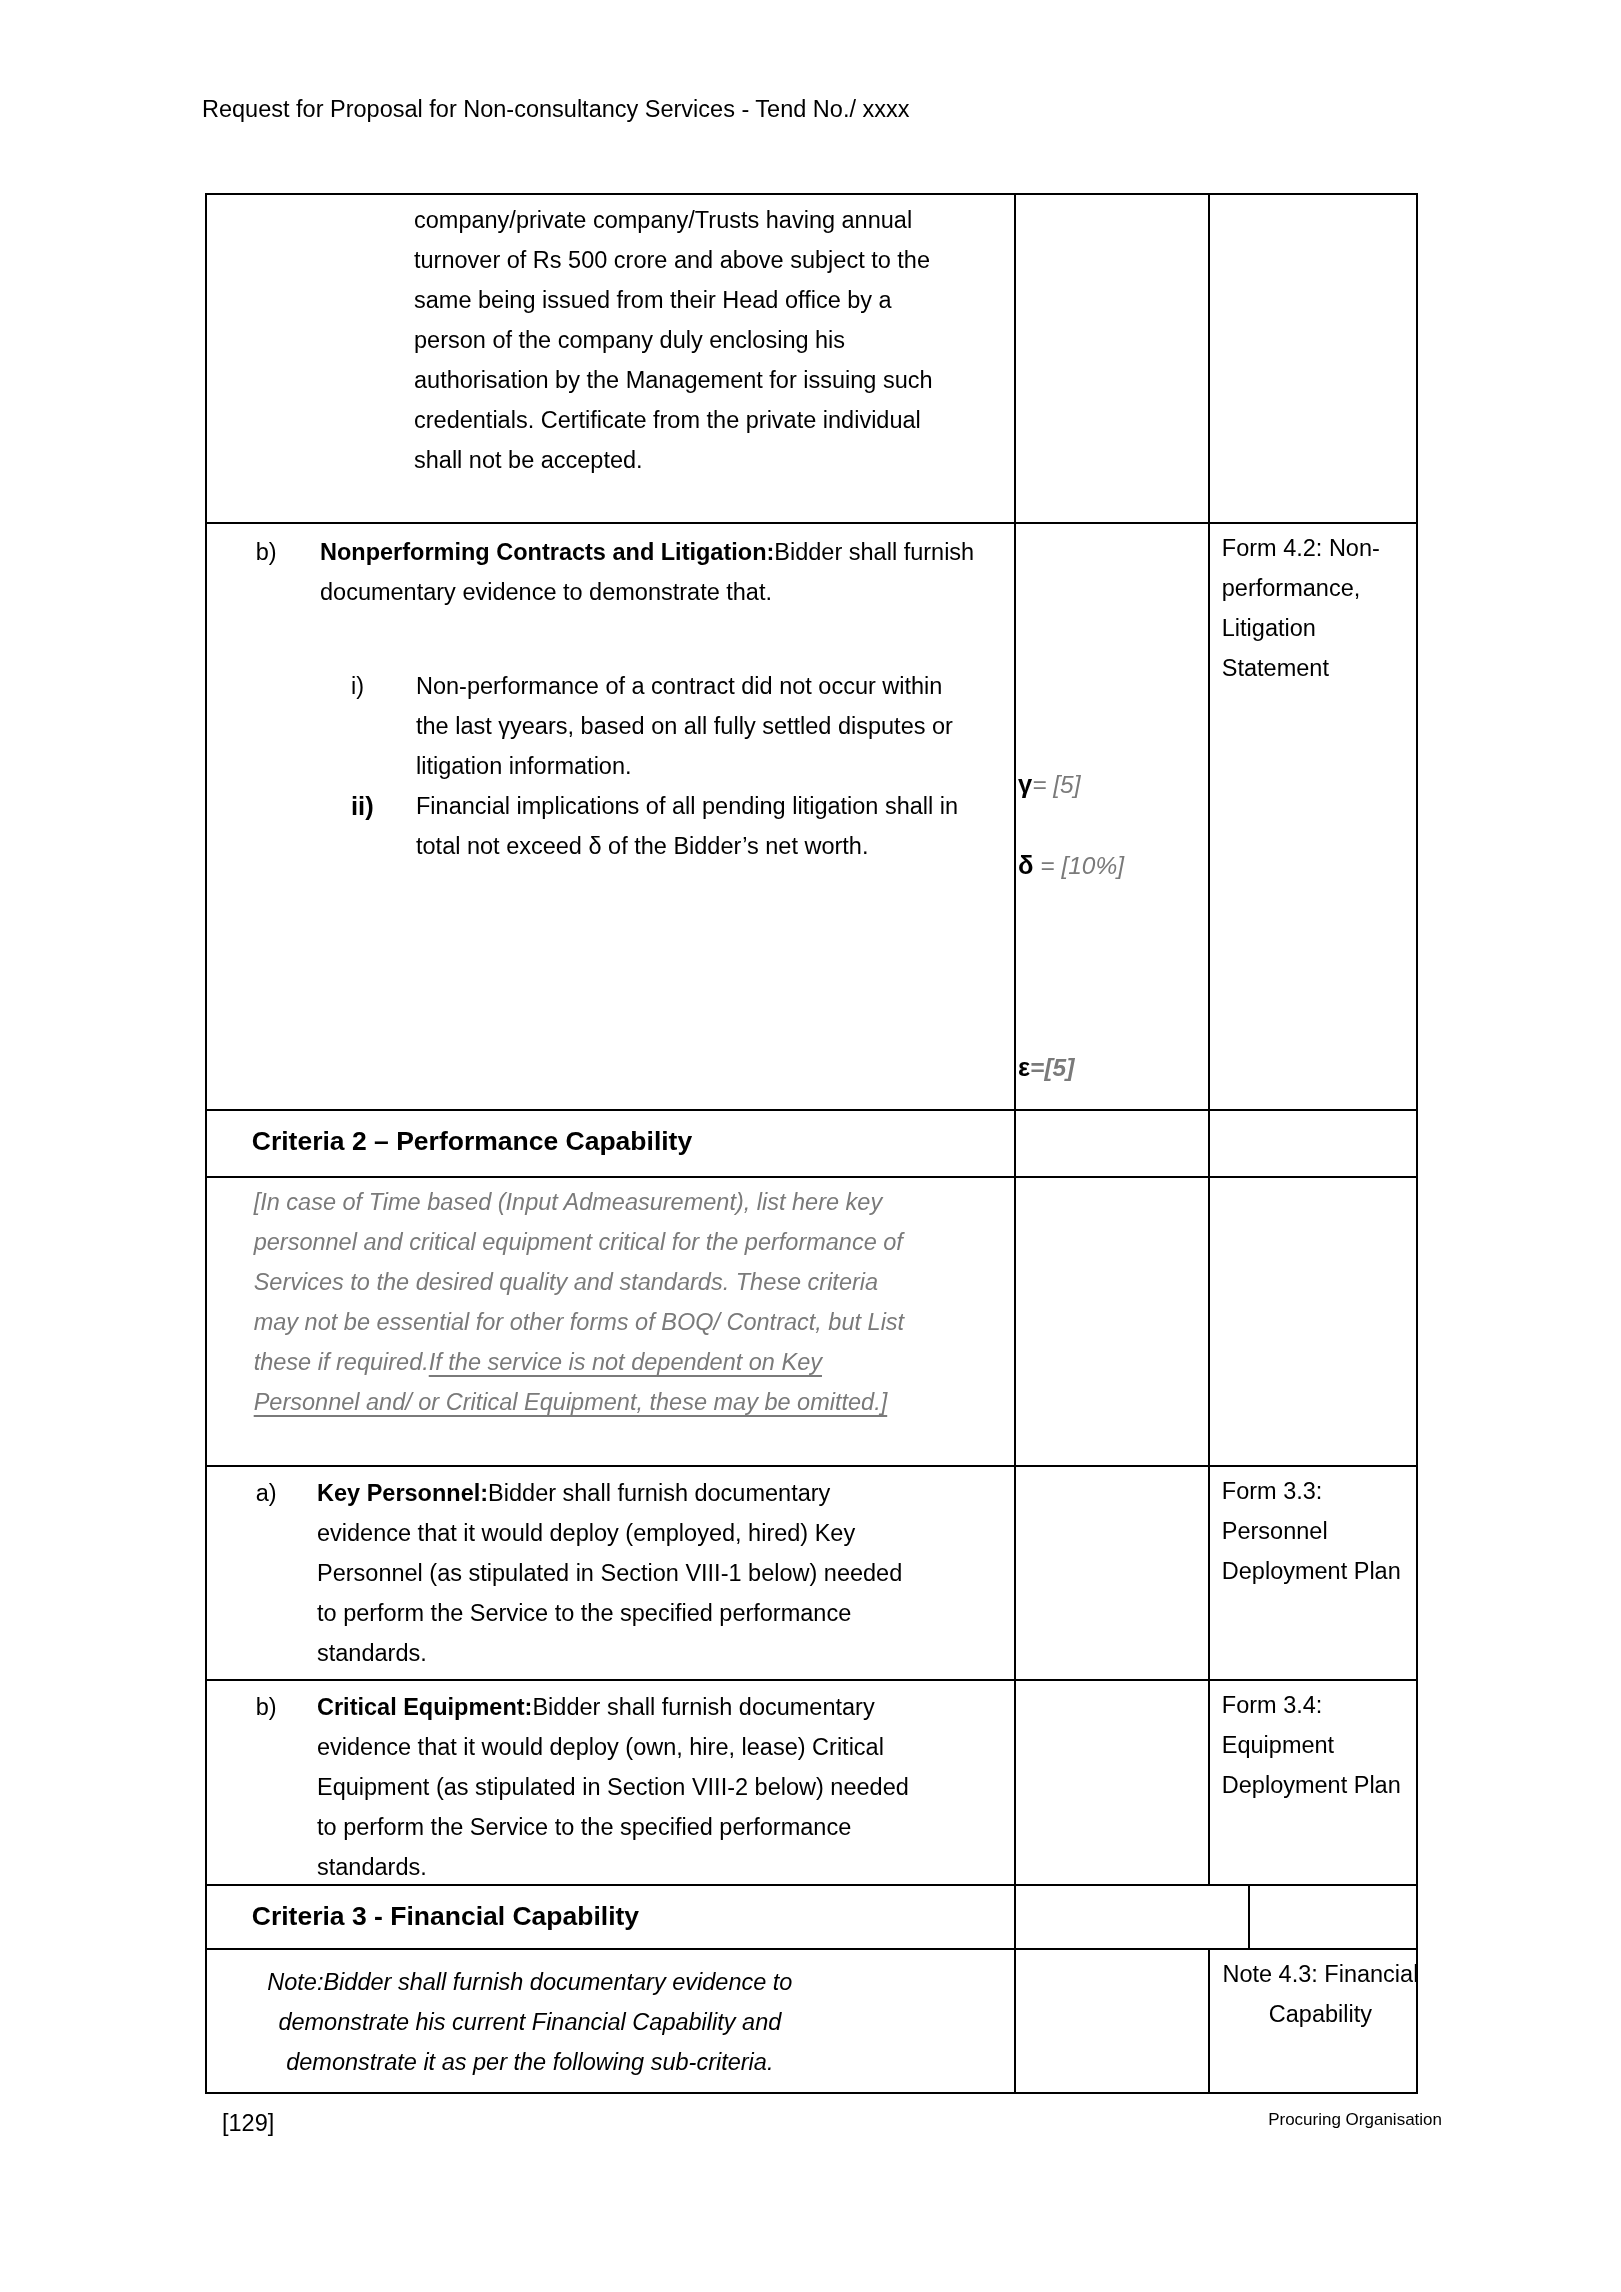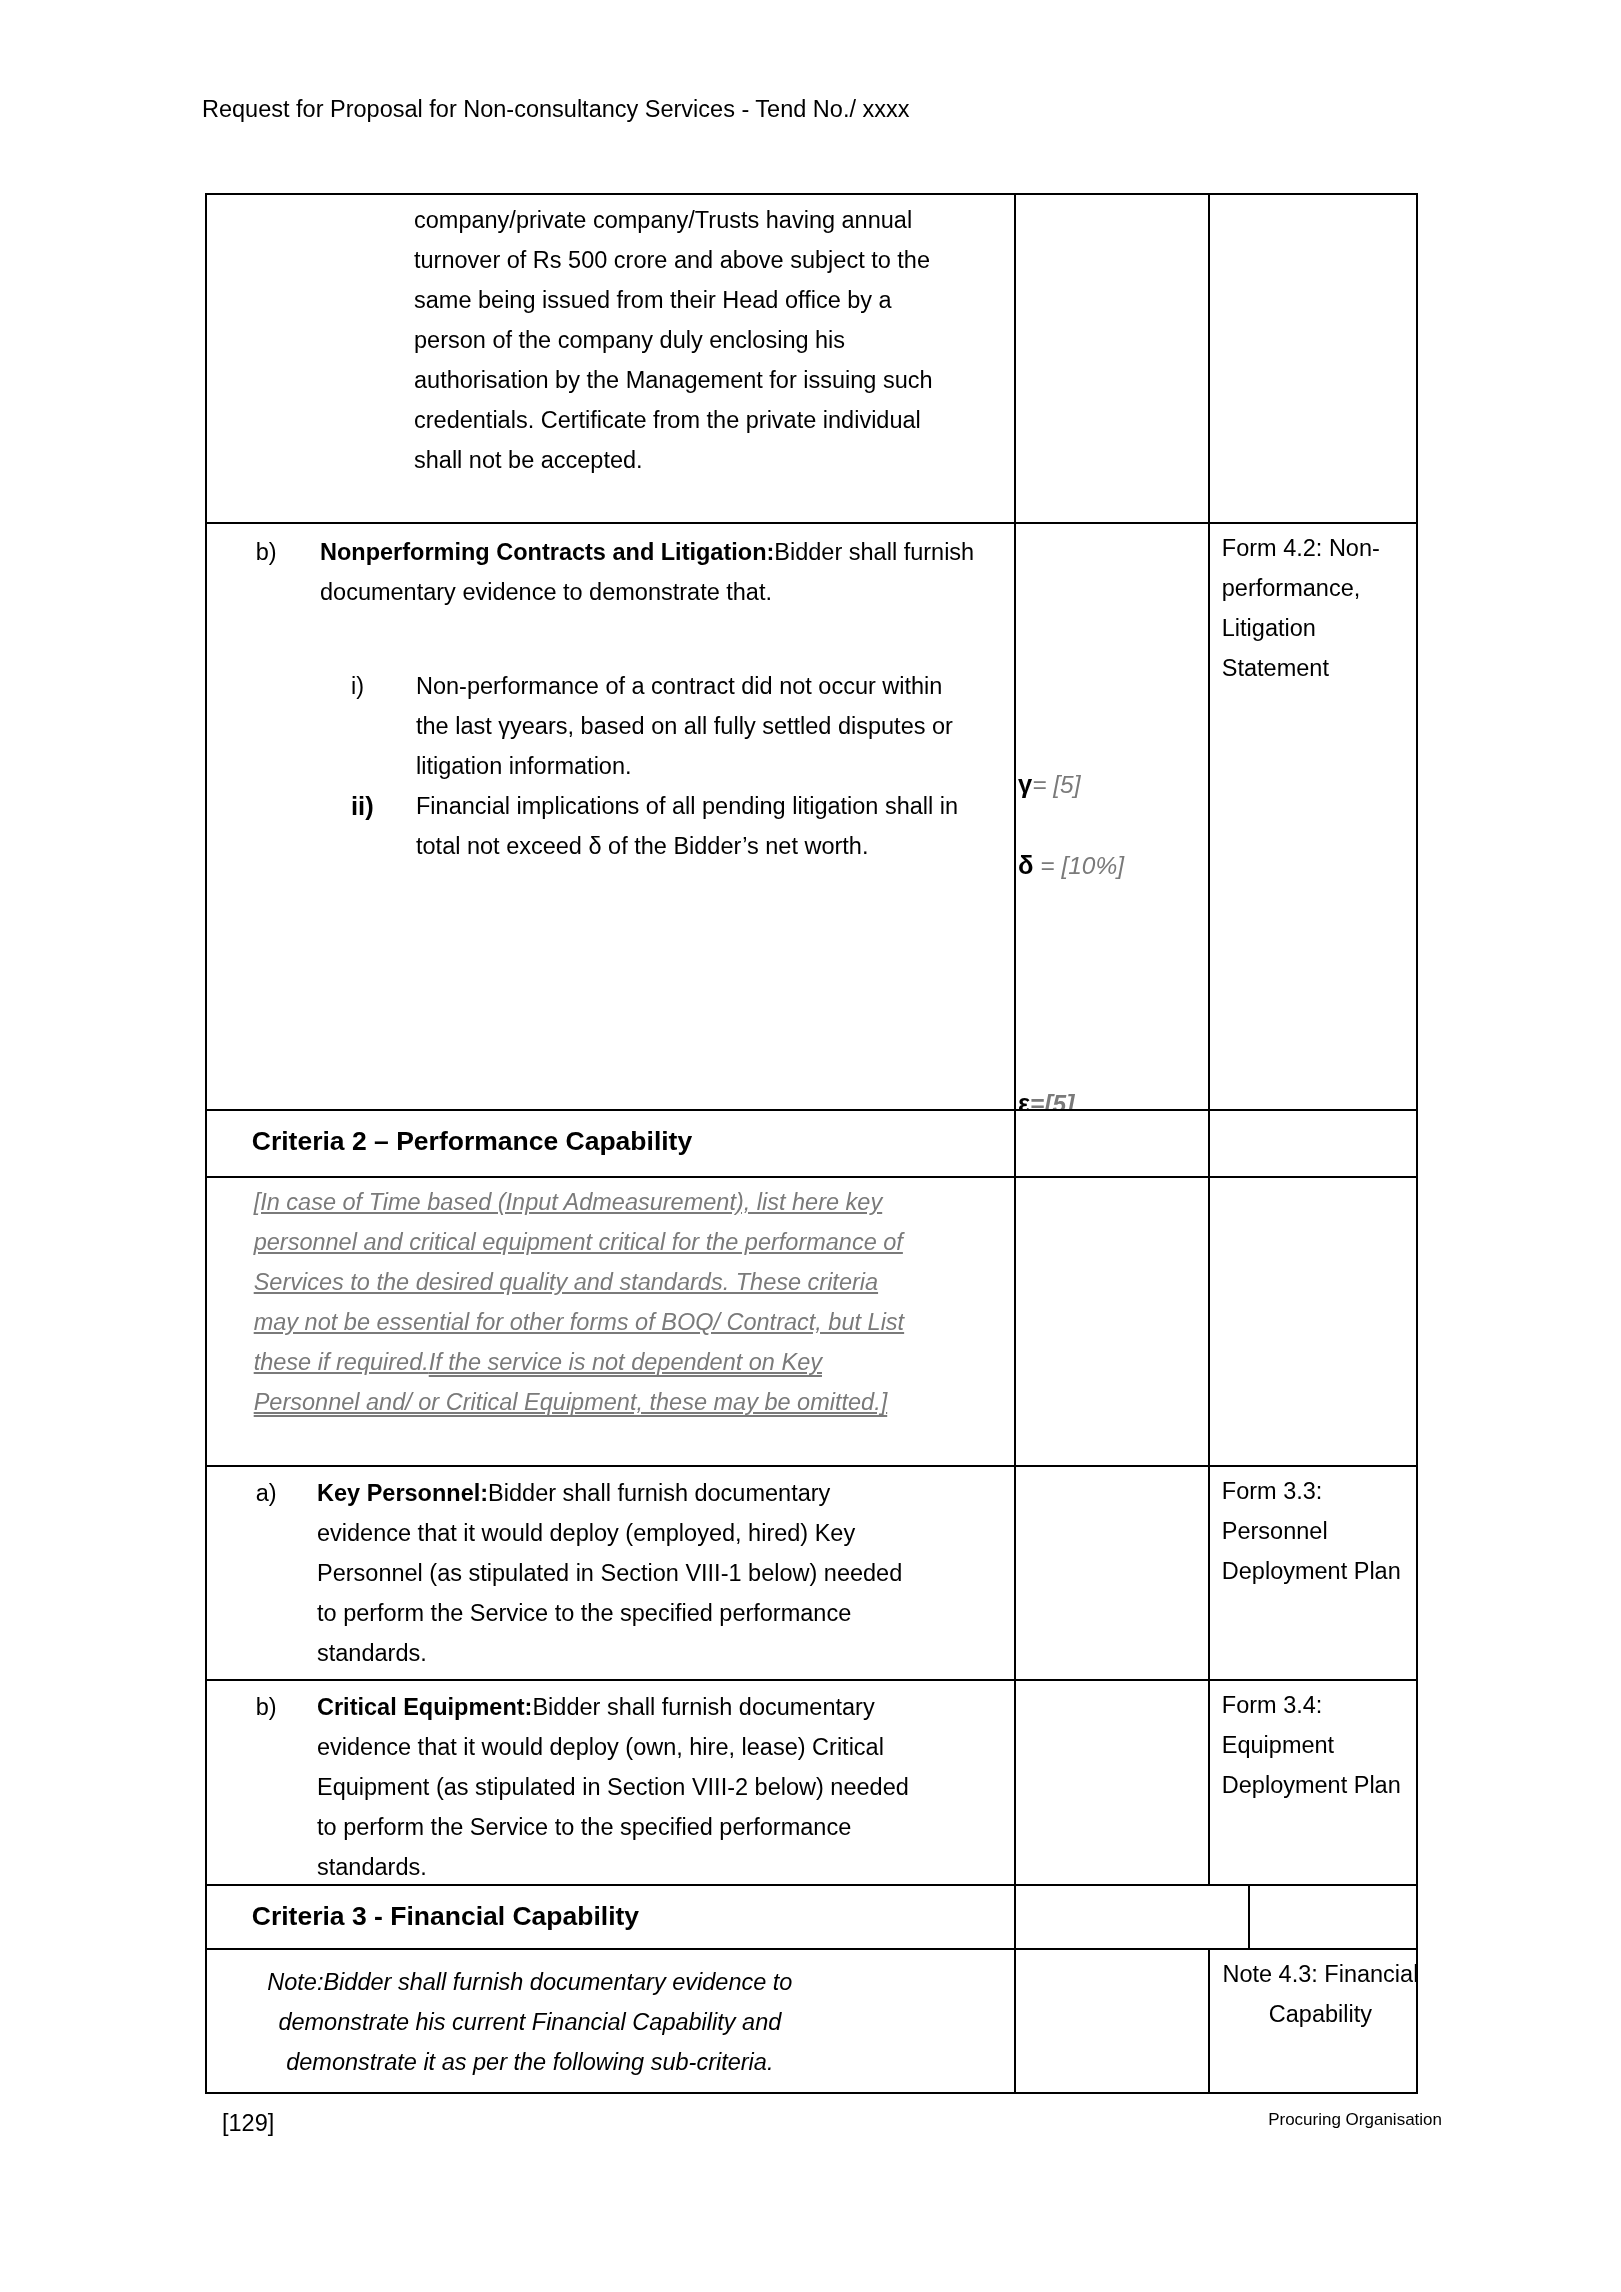--- a/index.html
+++ b/index.html
@@ -42,28 +42,28 @@
   .item { position:relative; padding-left:96px; padding-right:15.7px; line-height:40px; }
   .item .num { position:absolute; left:31px; top:0; }
   .item .num.bold-num { font-weight:bold; font-size:25.5px; }
 
   
   .param { position:absolute; left:2px; white-space:nowrap; line-height:40px; }
   .param .sym { font-weight:bold; font-size:25.5px; color:#000; }
   .param .val { font-style:italic; color:#7a7a7a; font-size:24.5px; }
   .param-gamma { top:192px;margin-top:48px; }
   .param-delta { top:321px; }
-  .param-epsilon { top:523px;margin-top:36px; }
+  .param-epsilon { top:523px; }
   .param-epsilon .val { font-weight:bold; }
 
   .formref { padding:3.9px 29px 0 11.8px; line-height:40px; }
 
   .criteria-heading { padding:9.8px 9.8px 0 11.8px; font-weight:bold; font-size:26.5px; line-height:40px; }
 
-  .guidance { padding:3.9px 102px 0 13.7px; font-style:italic; color:#7a7a7a; line-height:40px;text-decoration:underline; }
+  .guidance { padding:3.9px 102px 0 13.7px; font-style:italic; color:#7a7a7a; line-height:40px; }
   .guidance .u { text-decoration:underline; text-decoration-thickness:2px; text-underline-offset:4.9px; }
 
   .note-text { padding:11.8px 210px 0 15.7px; font-style:italic; line-height:40px; }
 
   .footer-left  { position:absolute; left:222px; top:2110px; font-size:23.5px; }
   .footer-right { position:absolute; right:179px; top:2110px; font-size:17px; white-space:nowrap; }
 </style>
 </head>
 <body>
 

